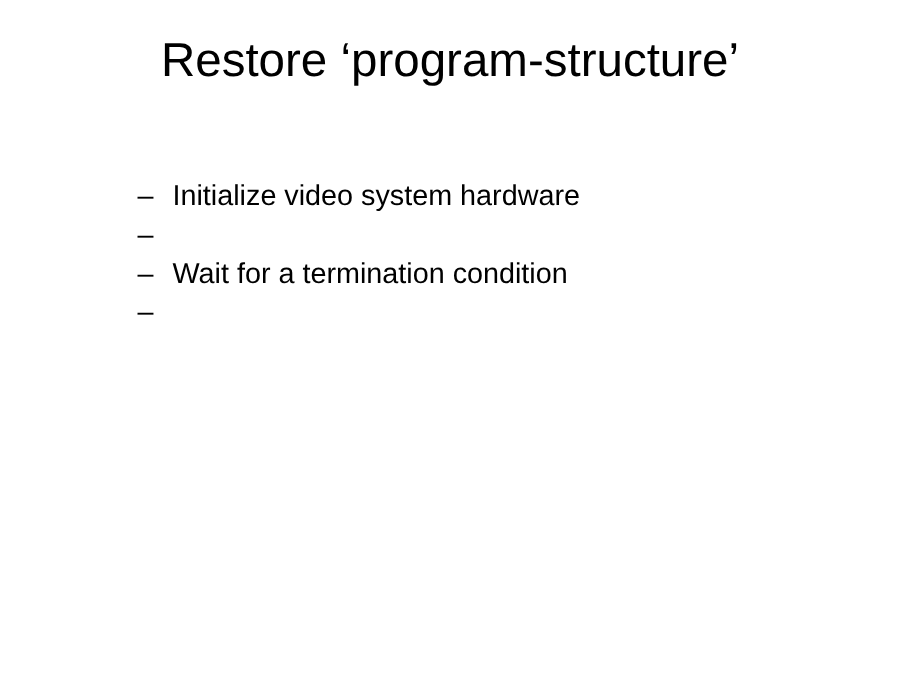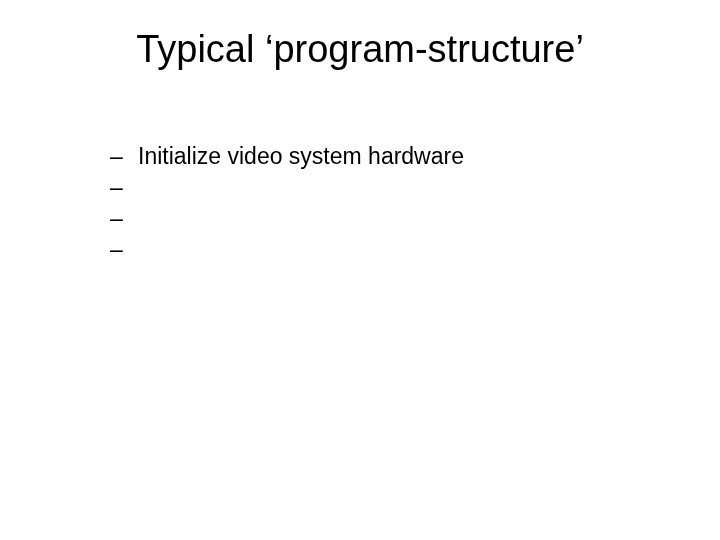--- a/index.html
+++ b/index.html
@@ -44,29 +44,30 @@
     }
     .dash {
       margin-right: 14px;
       min-width: 14px;
     }
   </style>
 </head>
 <body>
 
 <div class="slide">
-  <h1 class="title">Typical ‘program-structure’</h1>
+  <h1 class="title">Restore ‘program-structure’</h1>
   <ul class="bullets">
     <li class="bullet-item">
       <span class="dash">–</span>
       <span>Initialize video system hardware</span>
     </li>
     <li class="bullet-item">
       <span class="dash">–</span>
     </li>
     <li class="bullet-item">
       <span class="dash">–</span>
+      <span>Wait for a termination condition</span>
     </li>
     <li class="bullet-item">
       <span class="dash">–</span>
     </li>
   </ul>
 </div>
 
 </body></html>

